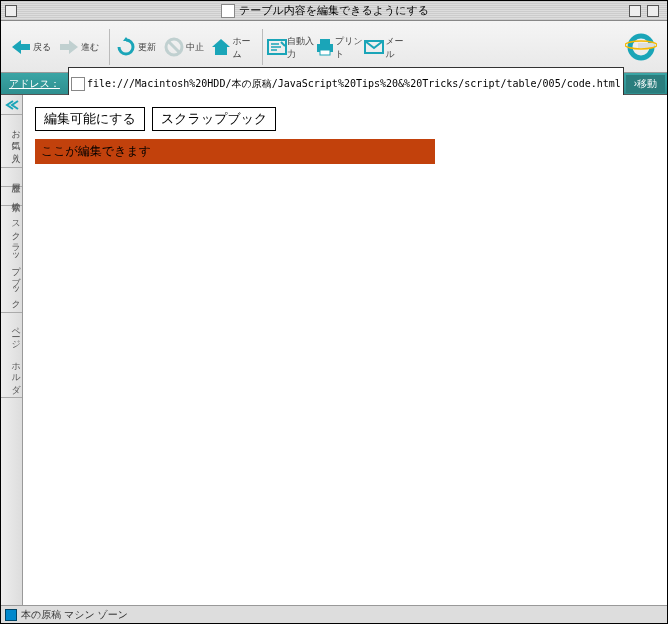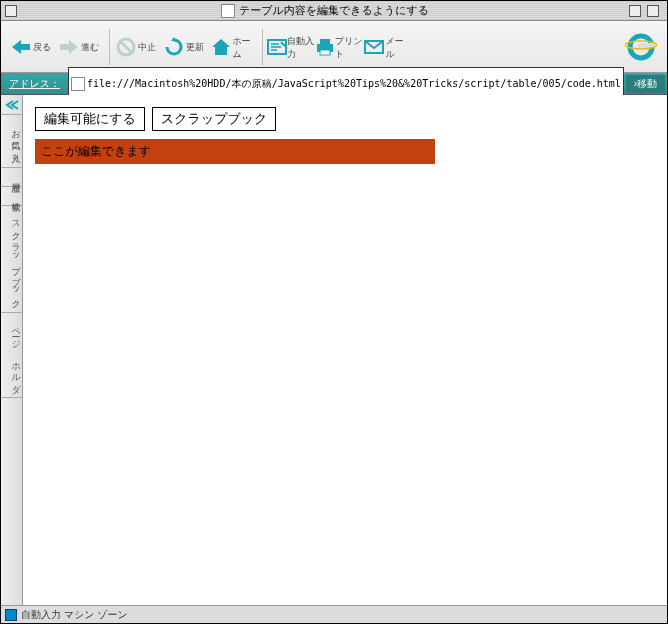--- a/index.html
+++ b/index.html
@@ -65,34 +65,34 @@
           <svg width="22" height="18" viewBox="0 0 22 18">
             <path d="M11 2 L20 9 L11 16 L11 12 L2 12 L2 6 L11 6 Z" fill="#c0d0d0"></path>
           </svg>
         </div>
       <span class="tbtn-label">進む</span>
     </div>
     <div class="sep"></div>
     <div class="tbtn">
       <div class="tbtn-icon">
           <svg width="20" height="20" viewBox="0 0 20 20">
+            <path d="M10 3 A7 7 0 1 1 3 10" fill="none" stroke="#1aa5b8" stroke-width="3"></path>
+            <path d="M10 0 L13 4 L7 4 Z" fill="#1aa5b8"></path>
+          </svg>
+        </div>
+      <span class="tbtn-label">更新</span>
+    </div>
+    <div class="tbtn">
+      <div class="tbtn-icon">
+          <svg width="20" height="20" viewBox="0 0 20 20">
             <circle cx="10" cy="10" r="8" fill="none" stroke="#c0d0d0" stroke-width="3"></circle>
             <line x1="5" y1="5" x2="15" y2="15" stroke="#c0d0d0" stroke-width="3"></line>
           </svg>
         </div>
       <span class="tbtn-label">中止</span>
-    </div>
-    <div class="tbtn">
-      <div class="tbtn-icon">
-          <svg width="20" height="20" viewBox="0 0 20 20">
-            <path d="M10 3 A7 7 0 1 1 3 10" fill="none" stroke="#1aa5b8" stroke-width="3"></path>
-            <path d="M10 0 L13 4 L7 4 Z" fill="#1aa5b8"></path>
-          </svg>
-        </div>
-      <span class="tbtn-label">更新</span>
     </div>
     <div class="tbtn">
       <div class="tbtn-icon">
           <svg width="20" height="18" viewBox="0 0 20 18">
             <path d="M10 1 L19 9 L16 9 L16 17 L4 17 L4 9 L1 9 Z" fill="#1aa5b8"></path>
           </svg>
         </div>
       <span class="tbtn-label">ホーム</span>
     </div>
     <div class="sep"></div>
@@ -158,16 +158,16 @@
     </div>
     <div class="content">
       <span class="btn">編集可能にする</span>
       <span class="btn">スクラップブック</span>
       <div class="editable">ここが編集できます</div>
     </div>
   </div>
 
   <div class="statusbar">
     <div class="staticon"></div>
-    <span>自動入力 マシン ゾーン</span>
+    <span>本の原稿 マシン ゾーン</span>
   </div>
 
 </div>
 
 </body></html>

